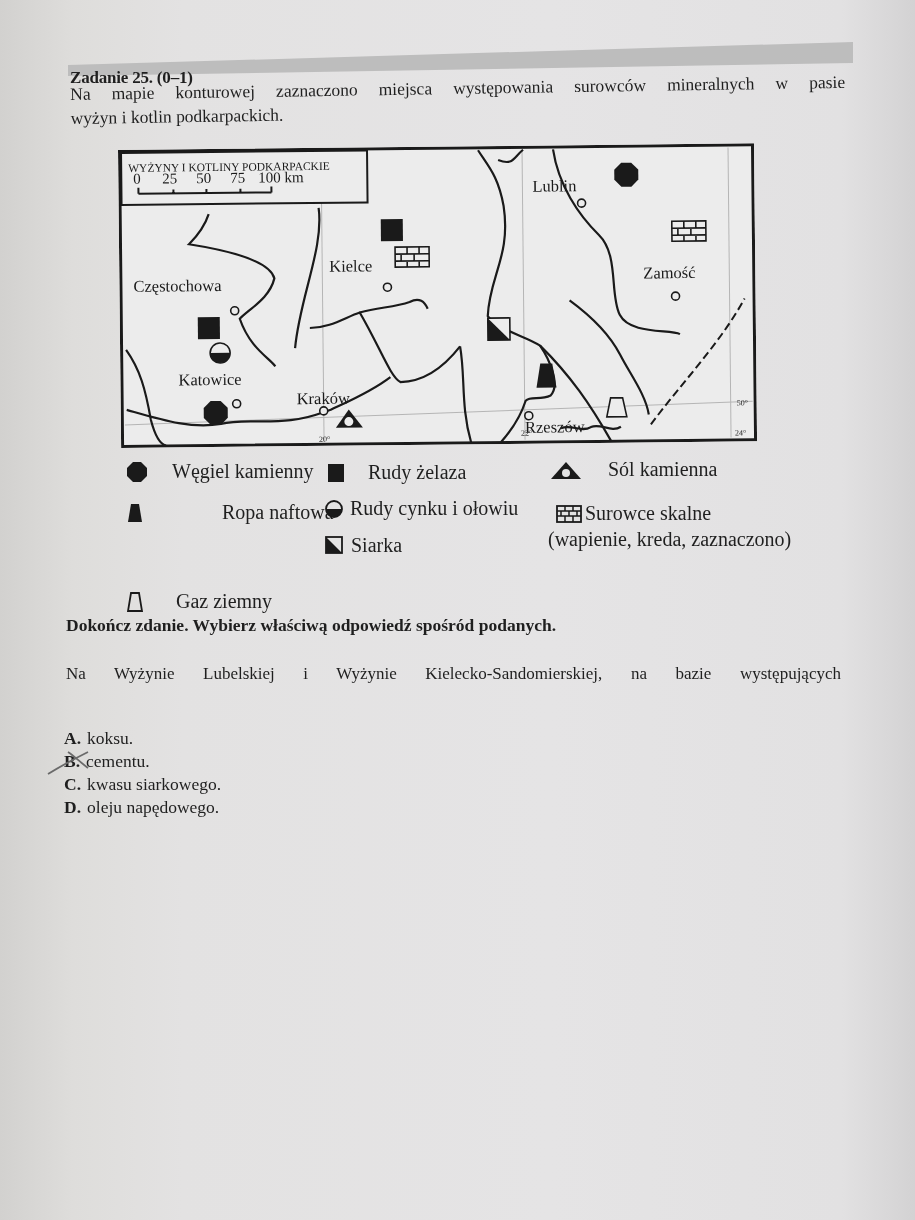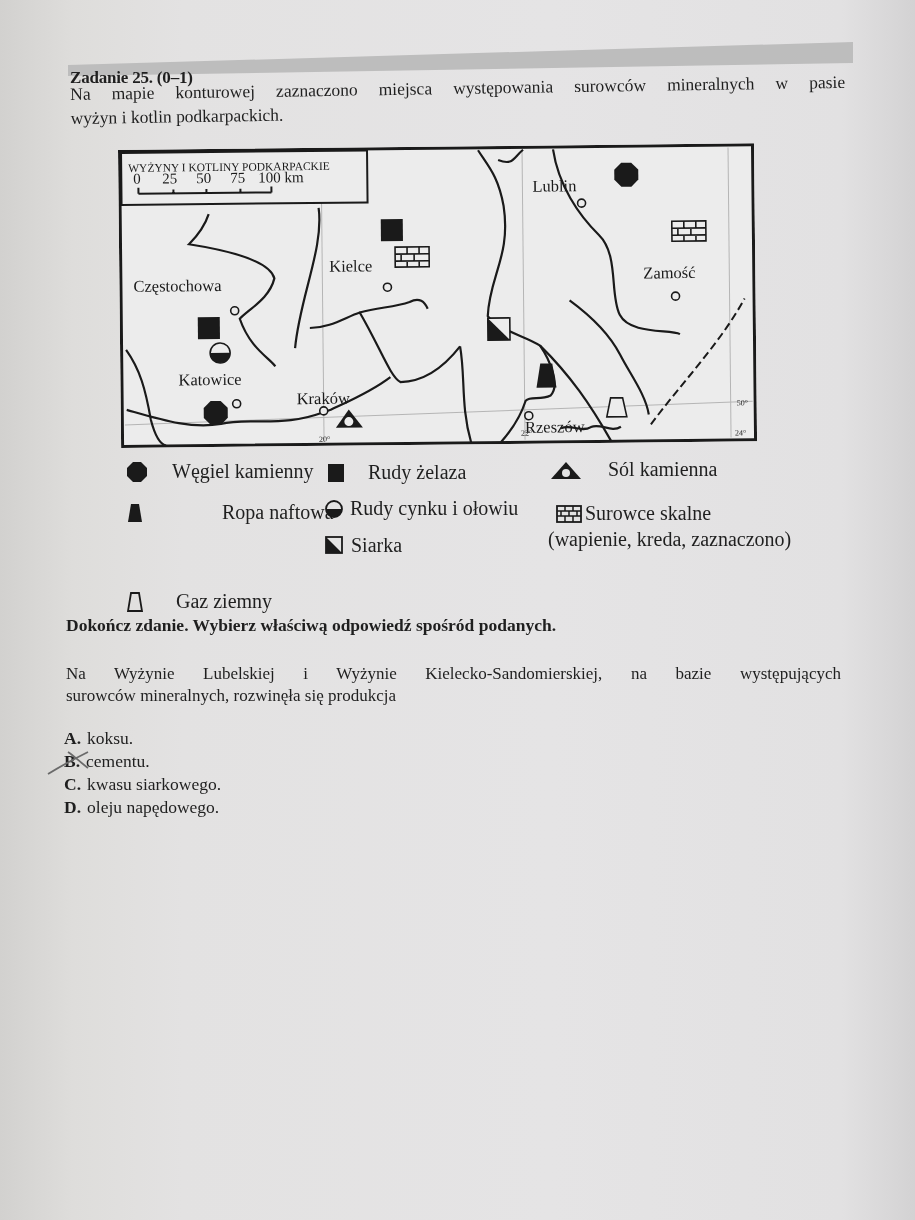--- a/index.html
+++ b/index.html
@@ -212,21 +212,20 @@
           <rect x="2" y="2" width="16" height="16" fill="#e4e4e4" stroke="#1a1a1a" stroke-width="1.8"></rect>
           <polygon points="2,2 18,18 2,18" fill="#1a1a1a"></polygon>
         </svg>
       <span class="lbl" style="margin-left:5px">Siarka</span>
     </div>
   </div>
 
   <div class="question-instr">Dokończ zdanie. Wybierz właściwą odpowiedź spośród podanych.</div>
   <div class="question-body">
     <span class="qline1">Na Wyżynie Lubelskiej i Wyżynie Kielecko-Sandomierskiej, na bazie występujących</span>
-    <span>surowców mineralnych, rozwinęła się produkcja</span>
   </div>
 
   <div class="answers">
     <div class="answer">
       <span class="letter">A.</span>
       <span>koksu.</span>
     </div>
     <div class="answer">
       <svg class="strike" viewBox="0 0 70 30">
         <path d="M2 26 C 15 18, 30 10, 42 4" stroke="#6a6a6a" stroke-width="1.8" fill="none"></path>

